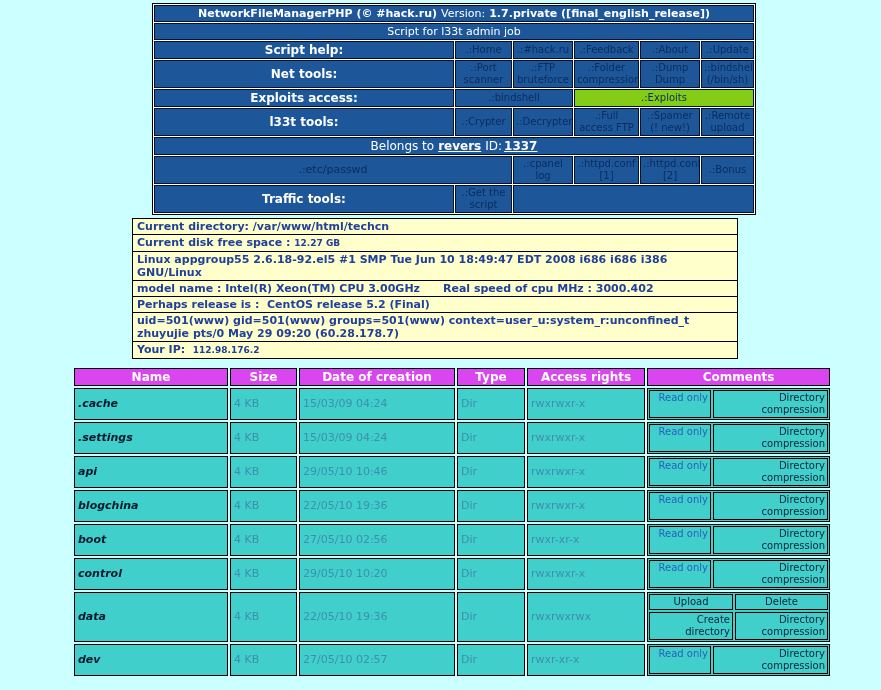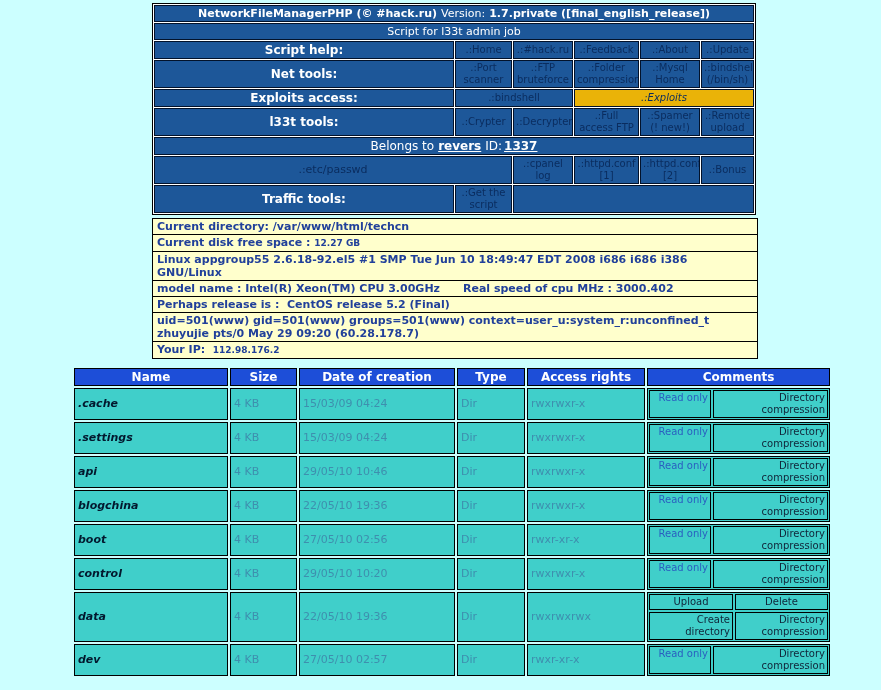--- a/index.html
+++ b/index.html
@@ -19,42 +19,42 @@
   table.nav td {
     background:#1d5799; border:1px solid #02122b;
     vertical-align:middle; padding:1px 2px; overflow:hidden;
   }
   .nav .t-title { text-align:center; color:#ffffff; font-size:11px; }
   .nav .t-title .b { font-weight:bold; }
   .nav .t-title span { margin:16px 2px; }
   .nav .sub { color:#ffffff; font-size:11px; text-align:center; }
   .nav .lbl { color:#ffffff; font-weight:bold; font-size:12px; text-align:center;margin-top:44px; }
   .nav .lnk { color:#0a2c5e; font-size:10px; line-height:12px; text-align:center; cursor:pointer; }
-  .nav .green { background:#eab308;font-style:italic; }
+  .nav .green { background:#84cc16; }
   .nav .belongs { color:#ffffff; font-size:12px; text-align:center; }
   .nav .belongs span { margin:0 2px; }
   .nav .belongs .lk { font-weight:bold; text-decoration:underline; cursor:pointer;margin-top:7px; }
   .nav .empty { }
 
   
-  .info-wrap { position:absolute; left:152px; top:218px; }
+  .info-wrap { position:absolute; left:132px; top:218px; }
   .info { width:606px; border:1px solid #000; background:#ffffcc; box-sizing:border-box; }
   .info-line {
     border-bottom:1px solid #000; padding:1px 4px;
     color:#21409a; font-weight:bold; font-size:11px; line-height:13px;
     white-space:pre-wrap;
   }
   .info-line:last-child { border-bottom:none; }
   .info-line .small { font-size:9px; }
 
   
   .files-wrap { position:absolute; left:72px; top:366px; }
   table.files { border-collapse:separate; border-spacing:2px; table-layout:fixed; width:758px; }
   table.files th {
-    background:#1d4ed8; color:#ffffff; border:1px solid #000;
+    background:#d946ef; color:#ffffff; border:1px solid #000;
     font-size:12px; font-weight:bold; padding:1px; line-height:14px;
   }
   table.files td {
     background:#40cfca; border:1px solid #000;
     font-size:11px; padding:2px 3px; line-height:14px; overflow:hidden;
   }
   .fname { font-weight:bold; font-style:italic; color:#02182e; font-size:12px; text-align:left; cursor:pointer;margin-top:19px; }
   .fmeta { color:#3e8fae; text-align:left; }
   .fcomments { padding:1px !important; }
   .btnrow { display:flex; gap:2px; }
@@ -94,21 +94,21 @@
       <td class="lnk">.:#hack.ru</td>
       <td class="lnk">.:Feedback</td>
       <td class="lnk">.:About</td>
       <td class="lnk">.:Update</td>
     </tr>
     <tr>
       <td class="lbl">Net tools:</td>
       <td class="lnk">.:Port scanner</td>
       <td class="lnk">.:FTP bruteforce</td>
       <td class="lnk">.:Folder compression</td>
-      <td class="lnk">.:Mysql Home</td>
+      <td class="lnk">.:Dump Dump</td>
       <td class="lnk">.:bindshell (/bin/sh)</td>
     </tr>
     <tr>
       <td class="lbl">Exploits access:</td>
       <td class="lnk" colspan="2">.:bindshell</td>
       <td class="lnk green" colspan="3">.:Exploits</td>
     </tr>
     <tr>
       <td class="lbl">l33t tools:</td>
       <td class="lnk">.:Crypter</td>

